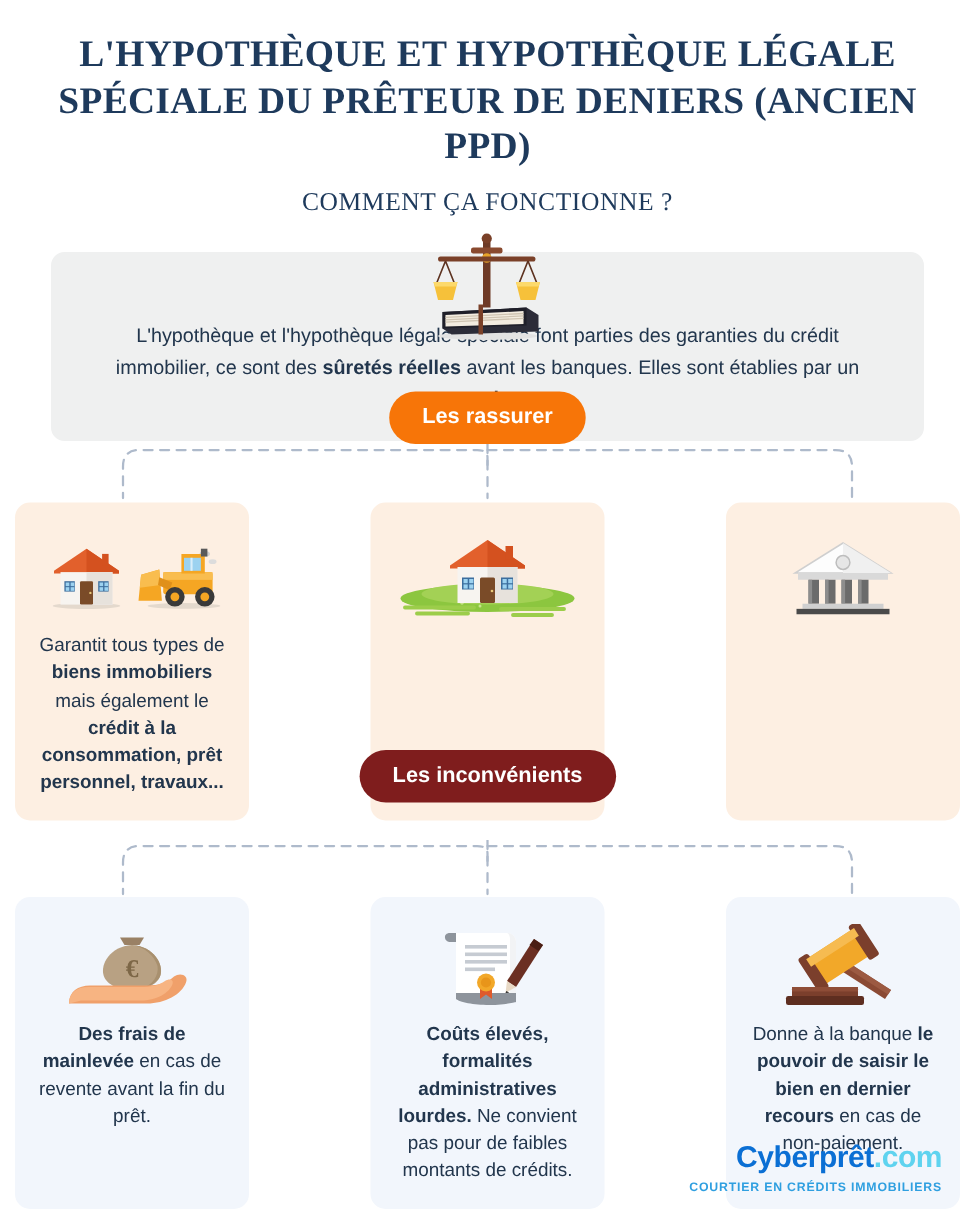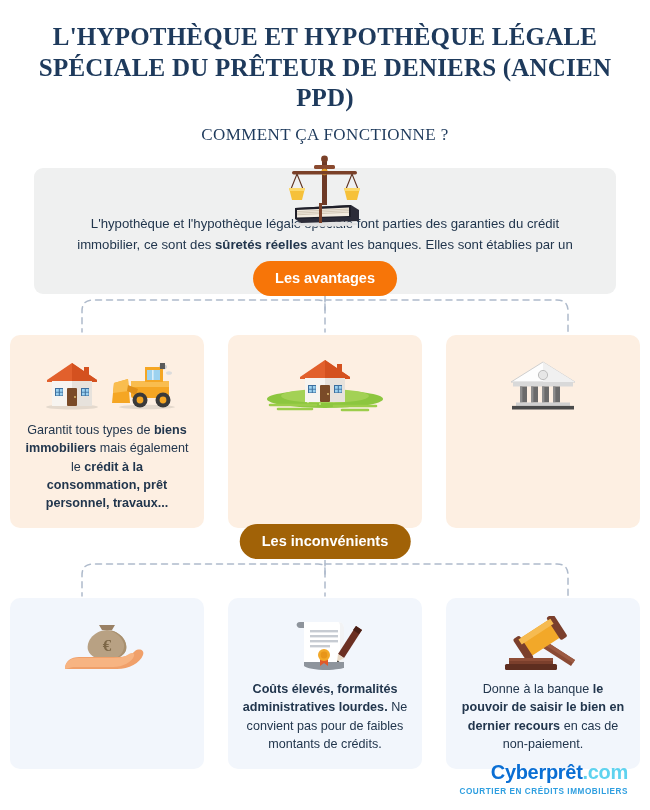--- a/index.html
+++ b/index.html
@@ -76,40 +76,40 @@
     transform: translateX(-50%);
     border-radius: 18px;
     padding: 9px 22px 10px 22px;
     color: #ffffff;
     font-size: 14.5px;
     font-weight: bold;
     white-space: nowrap;
     z-index: 6;
   }
   .badge-advantages { top: 261px; background: #f77508; }
-  .badge-drawbacks  { top: 524px; background: #a16207; text-align: right; }
+  .badge-drawbacks  { top: 500px; background: #7f1d1d; text-align: right; }
 
   
   .connector { position: absolute; left: 0; width: 650px; height: 46px; z-index: 1; }
   .connector-adv { top: 296px; }
   .connector-dis { top: 560px; }
 
   
   .row {
     position: absolute;
     left: 10px;
     width: 630px;
     display: flex;
     justify-content: space-between;
   }
   .row-adv { top: 335px; }
   .row-dis { top: 598px; }
 
   .card {
-    width: 194px;
+    width: 156px;
     border-radius: 10px;
     padding: 18px 13px 16px 13px;
     text-align: center;
     display: flex;
     flex-direction: column;
   }
   .card-adv { background: #fdefe2; min-height: 180px; }
   .card-dis { background: #f2f6fc; min-height: 148px; }
 
   .card-icon {
@@ -201,21 +201,21 @@
       <rect x="40" y="50" width="3" height="20" fill="#7a4028"></rect>
     </svg>
   </div>
 
   <div class="intro-box">
     <div class="intro-text">
       <span>L'hypothèque et l'hypothèque légale spéciale font parties des garanties du crédit immobilier, ce sont des </span><b>sûretés réelles</b><span> avant les banques. Elles sont établies par un </span><b>notaire</b><span>.</span>
     </div>
   </div>
 
-  <div class="badge badge-advantages">Les avantages</div>
+  <div class="badge badge-advantages">Les rassurer</div>
 
   <div class="connector connector-adv">
     <svg width="650" height="46" viewBox="0 0 650 46">
       <g stroke="#aebacb" stroke-width="1.5" fill="none" stroke-dasharray="6 5" stroke-linecap="round">
         <path d="M325 0 L325 36"></path>
         <path d="M325 14 L325 9 Q325 4 318 4 L93 4 Q82 4 82 15 L82 36"></path>
         <path d="M325 4 L557 4 Q568 4 568 15 L568 36"></path>
       </g>
     </svg>
   </div>
@@ -355,20 +355,25 @@
 
           <path d="M40 8 L56 8 L53 13 L43 13 Z" fill="#9a8165"></path>
           <path d="M48 13 C33 14 27 26 29 33 C31 40 40 43 48 43 C56 43 65 40 67 33 C69 26 63 14 48 13 Z" fill="#b8a183"></path>
           <path d="M48 13 C56 14 63 20 65 27 C66 33 62 40 54 42 C60 41 66 37 67 33 C69 26 63 14 48 13 Z" fill="#a8906f"></path>
           <text x="48" y="34" font-family="'Liberation Serif', serif" font-size="17" font-weight="bold" fill="#7d6747" text-anchor="middle">€</text>
 
           <path d="M6 52 C6 44 12 40 20 40 L58 40 C66 40 72 38 76 34 C80 31 86 33 84 38 C81 46 70 52 58 52 Z" fill="#f0a06a"></path>
           <path d="M6 52 C6 45 11 41 19 41 L54 41 C60 41 66 40 70 37 C73 35 76 36 75 39 C73 45 64 50 54 50 L14 50 Z" fill="#f7b482"></path>
         </svg>
       </div>
+      <div class="card-body">
+        <div class="card-text">
+          <b>Des frais de mainlevée</b><span> en cas de revente avant la fin du prêt.</span>
+        </div>
+      </div>
     </div>
 
     <div class="card card-dis card-dis-2">
       <div class="card-icon">
         <svg width="86" height="58" viewBox="0 0 86 58">
 
           <path d="M18 6 L30 6 L30 12 L18 12 C14 12 13 6 18 6 Z" fill="#8e949c"></path>
 
           <path d="M22 6 L56 6 C60 6 62 9 62 12 L62 46 L22 46 Z" fill="#ffffff"></path>
           <path d="M56 6 C60 6 62 9 62 12 L62 46 L58 46 L58 10 C58 8 57 6 56 6 Z" fill="#f2f3f5"></path>

